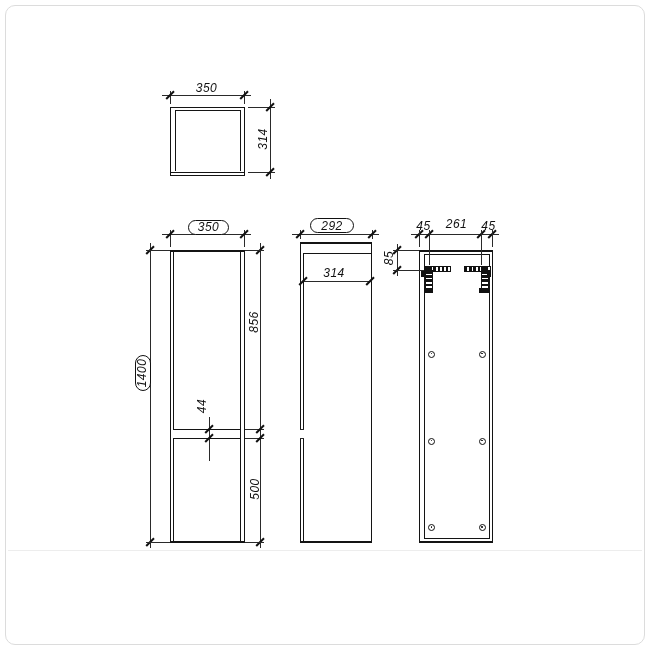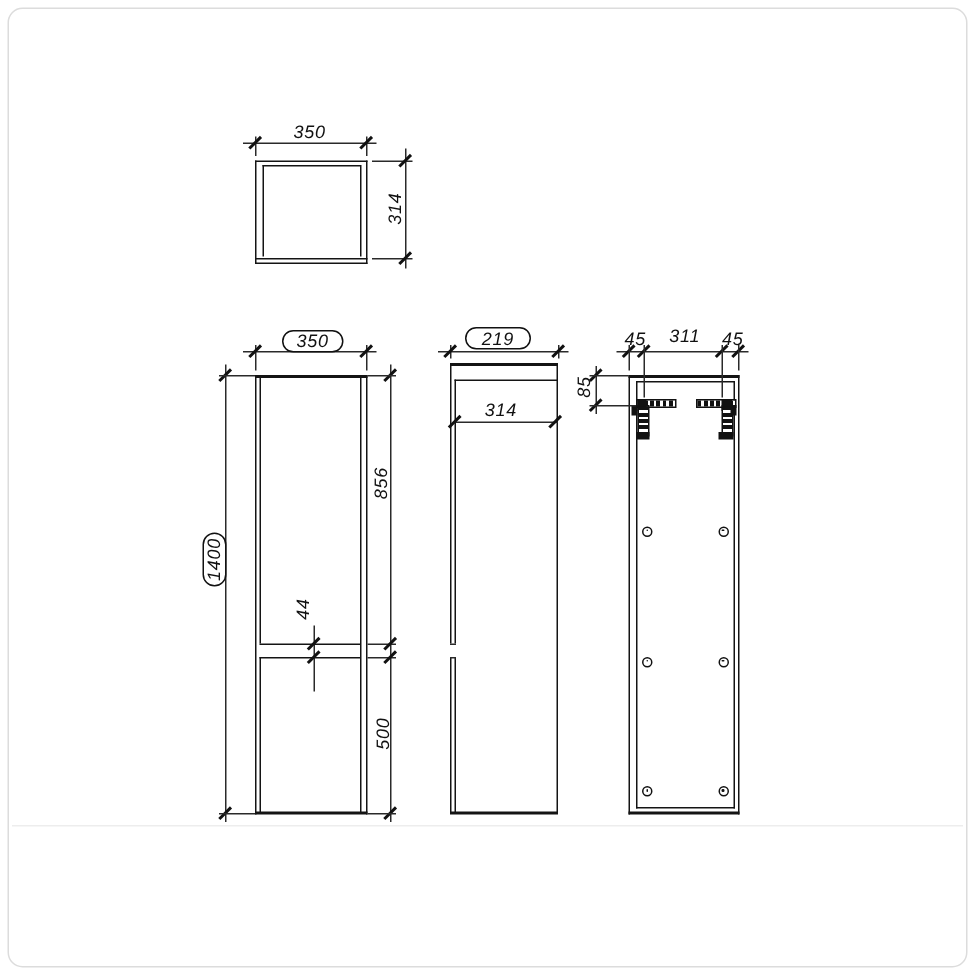--- a/index.html
+++ b/index.html
@@ -116,21 +116,21 @@
     <div class="hl thin" style="left:299.5px;top:428.5px;width:4.8px"></div>
     <div class="hl thin" style="left:299.5px;top:437.7px;width:4.8px"></div>
     <div class="vl thick" style="left:370.5px;top:242px;height:300px"></div>
     <div class="hl thick" style="left:299.5px;top:540.7px;width:72.5px"></div>
     <div class="hl thin" style="left:292px;top:233.5px;width:87px"></div>
     <div class="vl thin" style="left:299.5px;top:229.5px;height:9.5px"></div>
     <div class="vl thin" style="left:371.5px;top:229.5px;height:9.5px"></div>
     <div class="tick" style="left:299.8px;top:233.5px"></div>
     <div class="tick" style="left:371.5px;top:233.5px"></div>
     <div class="pill" style="left:310px;top:218px;width:42px;height:13px">
-        <span>219</span>
+        <span>292</span>
       </div>
     <div class="hl thin" style="left:303px;top:281px;width:68.5px"></div>
     <div class="tick" style="left:303px;top:281px"></div>
     <div class="tick" style="left:369.5px;top:281px"></div>
     <div class="dimtext" style="left:334px;top:272.5px">314</div>
   </div>
 
   <div class="grp">
     <div class="vl thick" style="left:418.5px;top:250px;height:292.6px"></div>
     <div class="vl thick" style="left:491.5px;top:250px;height:292.6px"></div>
@@ -174,21 +174,21 @@
     <div class="hl thin" style="left:411px;top:233.5px;width:88px"></div>
     <div class="tick" style="left:418.5px;top:233.5px"></div>
     <div class="tick" style="left:428.5px;top:233.5px"></div>
     <div class="tick" style="left:481.3px;top:233.5px"></div>
     <div class="tick" style="left:491.8px;top:233.5px"></div>
     <div class="vl thin" style="left:418.5px;top:229.5px;height:17px"></div>
     <div class="vl thin" style="left:428.5px;top:229.5px;height:35px"></div>
     <div class="vl thin" style="left:481.3px;top:229.5px;height:35px"></div>
     <div class="vl thin" style="left:491.8px;top:229.5px;height:17px"></div>
     <div class="dimtext" style="left:423.5px;top:225.5px">45</div>
-    <div class="dimtext" style="left:456.5px;top:224px">311</div>
+    <div class="dimtext" style="left:456.5px;top:224px">261</div>
     <div class="dimtext" style="left:488.5px;top:225.5px">45</div>
     <div class="vl thin" style="left:396.5px;top:243.5px;height:32.5px"></div>
     <div class="tick" style="left:396.5px;top:250px"></div>
     <div class="tick" style="left:396.5px;top:269.8px"></div>
     <div class="hl thin" style="left:392.5px;top:250px;width:26px"></div>
     <div class="hl thin" style="left:392.5px;top:269.8px;width:31.5px"></div>
     <div class="dimtext rot" style="left:389px;top:257.5px">85</div>
   </div>
 
   <div class="hl faint" style="left:8px;top:550px;width:634px"></div>

